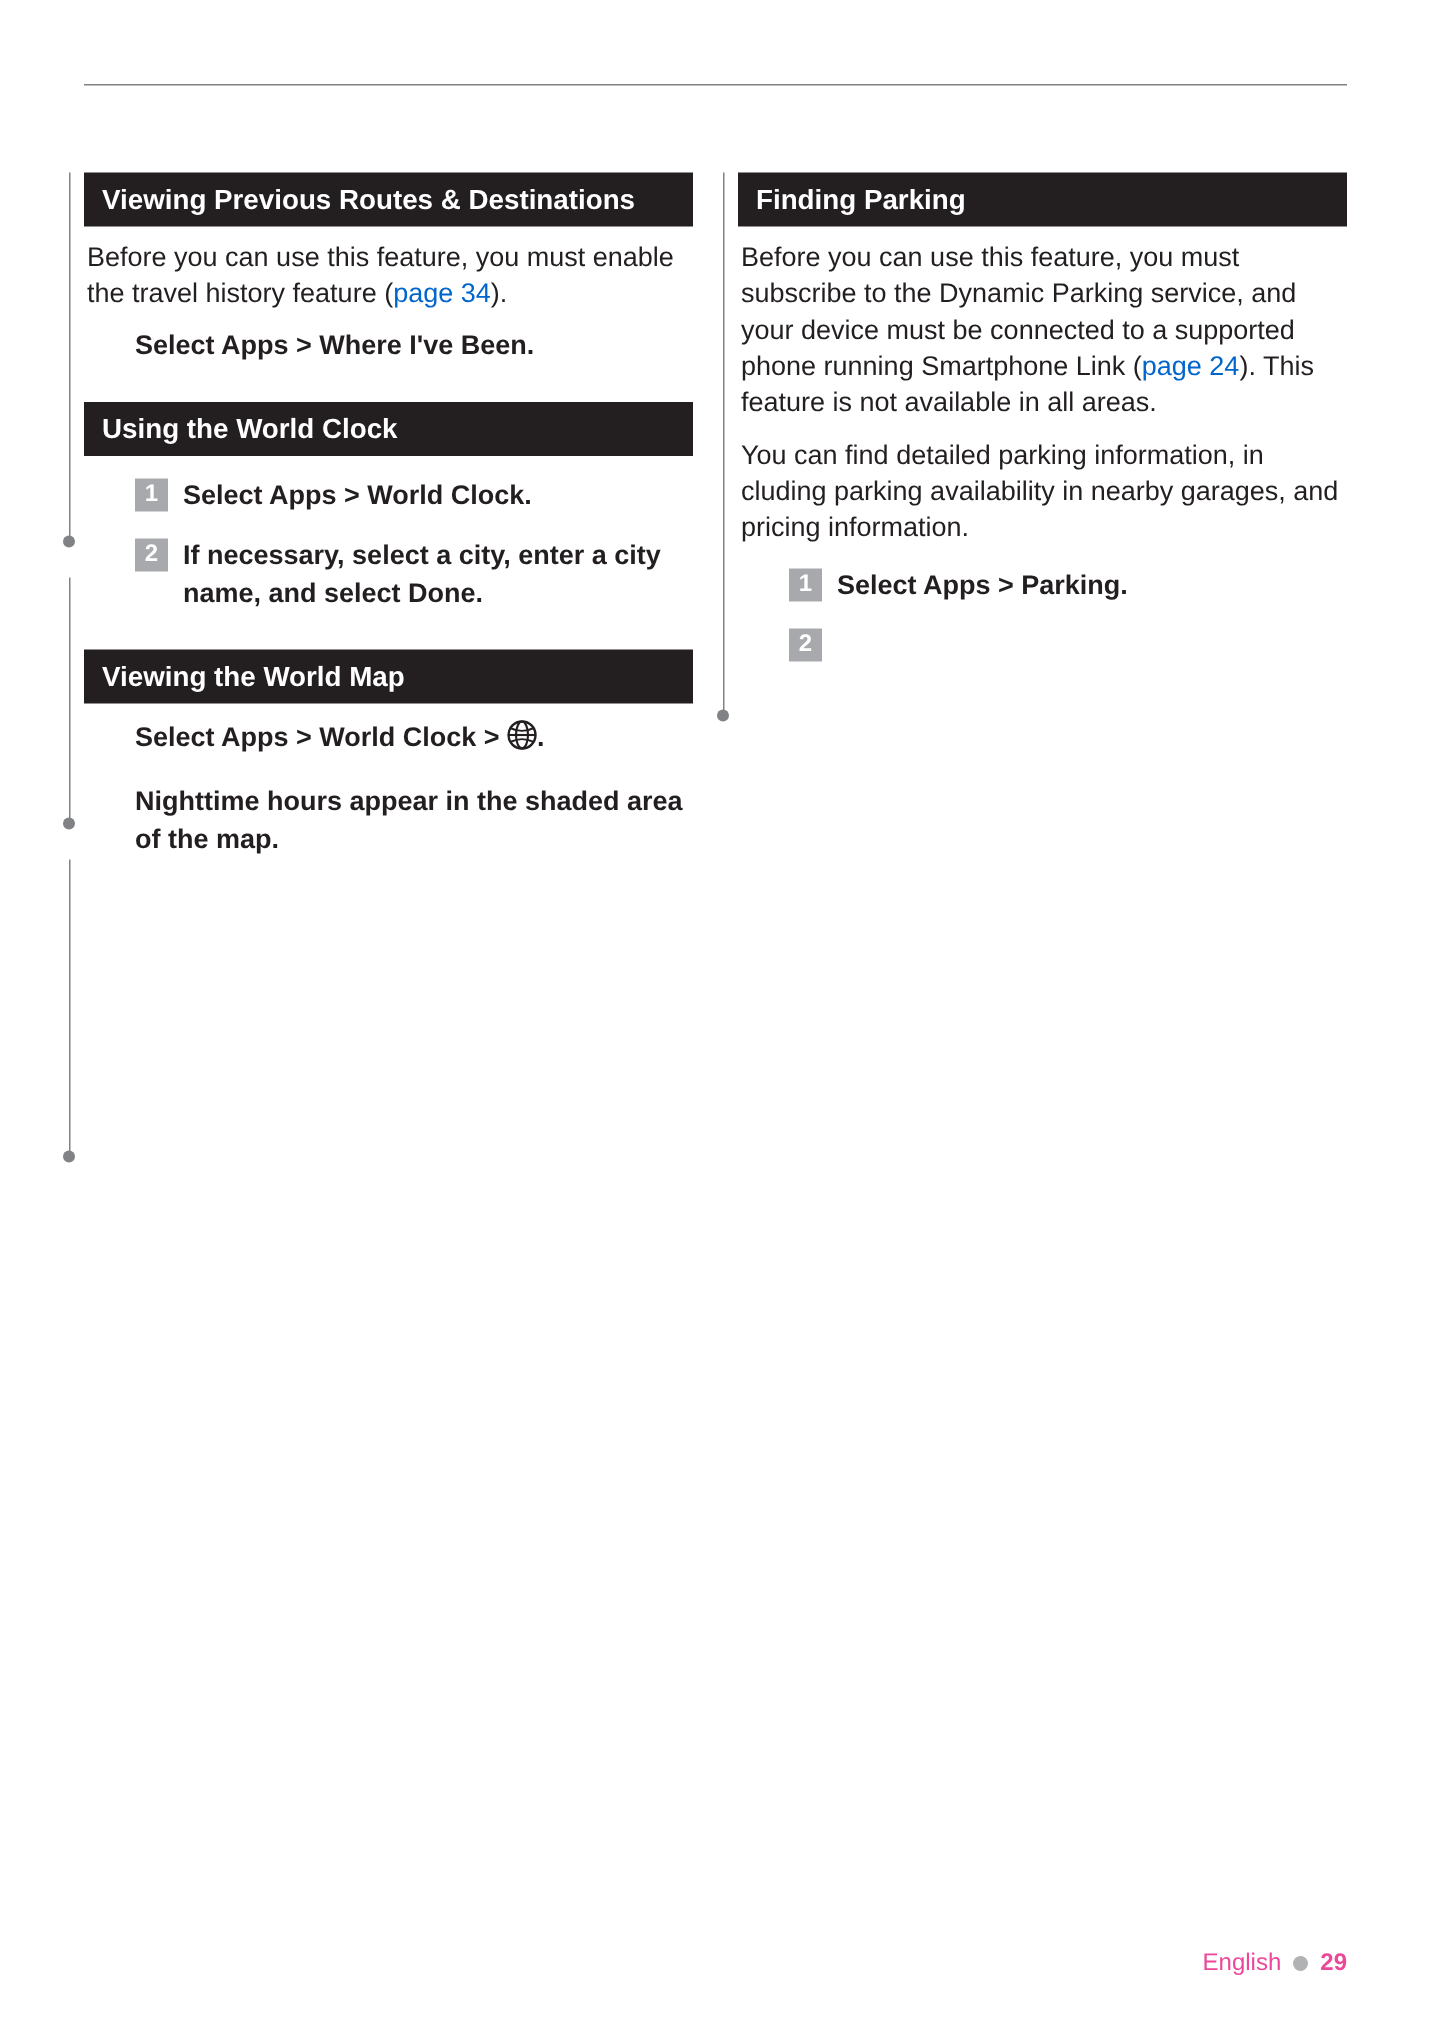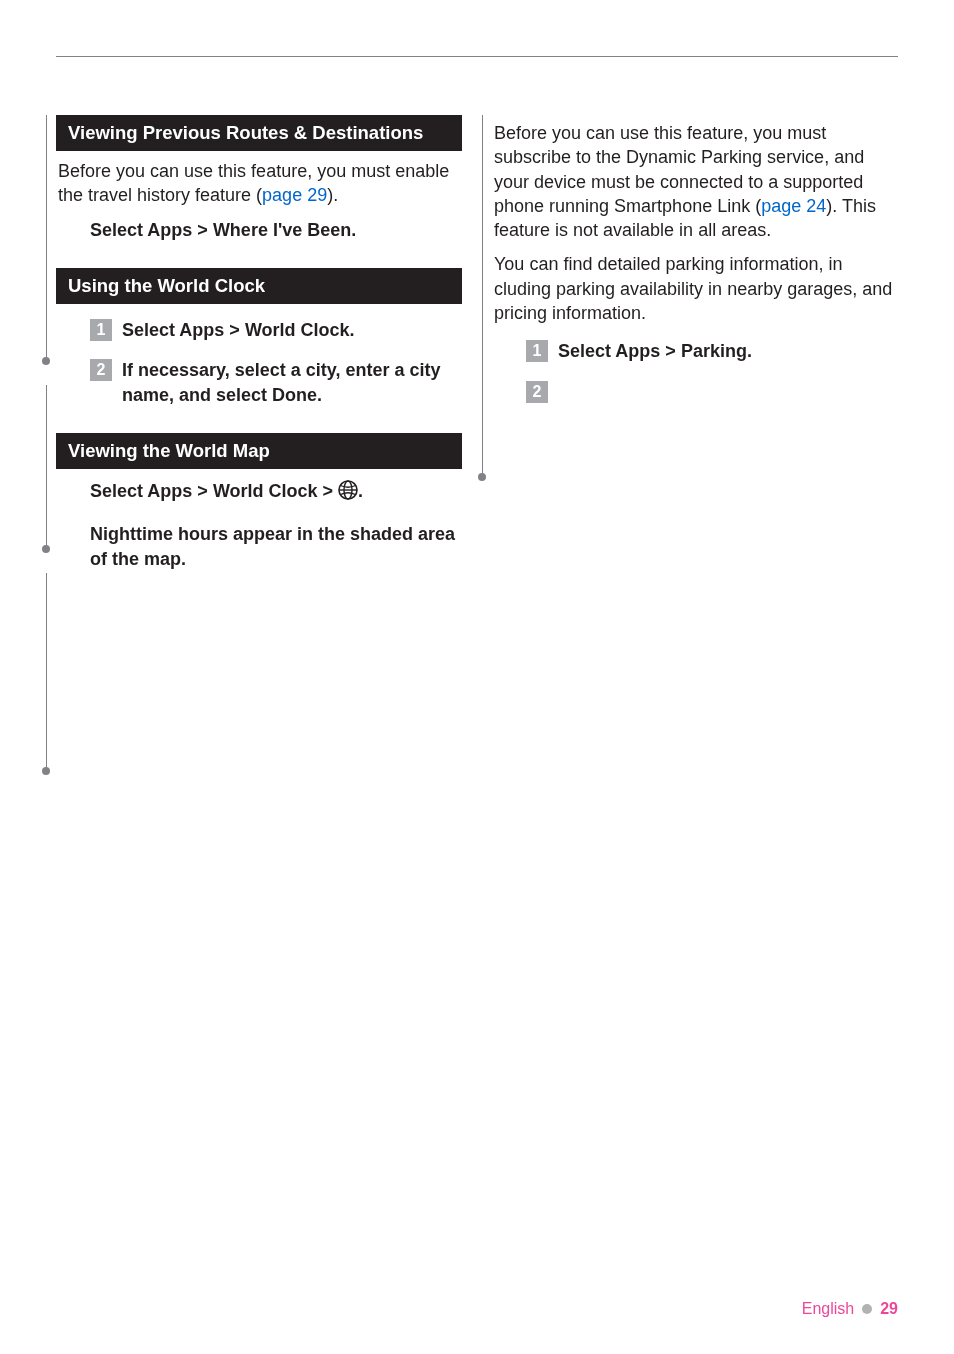--- a/index.html
+++ b/index.html
@@ -57,21 +57,21 @@
   <div class="cols">
 
     <div class="col rail-wrap">
 
       <div class="rail" style="top:0; height:246px;"></div>
       <div class="rail-dot" style="top:242px;"></div>
 
       <div class="sec-group">
         <div class="section-head">Viewing Previous Routes &amp; Destinations</div>
         <p class="body-text">
-          <span>Before you can use this feature, you must enable the travel history feature (</span><span class="link">page 29</span><span>).</span>
+          <span>Before you can use this feature, you must enable the travel history feature (</span><span class="link">page 34</span><span>).</span>
         </p>
         <div class="sub-indent">
           <div class="plain-bold">Select Apps &gt; Where I've Been.</div>
         </div>
       </div>
 
       <div class="rail" style="top:270px; height:164px;"></div>
       <div class="rail-dot" style="top:430px;"></div>
 
       <div class="sec-group">
@@ -107,20 +107,21 @@
           <div class="plain-bold">Nighttime hours appear in the shaded area of the map.</div>
         </div>
       </div>
     </div>
 
     <div class="col rail-wrap">
       <div class="rail" style="top:0; height:362px;"></div>
       <div class="rail-dot" style="top:358px;"></div>
 
       <div class="sec-group">
+        <div class="section-head">Finding Parking</div>
         <p class="body-text">
           <span>Before you can use this feature, you must subscribe to the Dynamic Parking service, and your device must be connected to a supported phone running Smartphone Link (</span><span class="link">page 24</span><span>). This feature is not available in all areas.</span>
         </p>
         <p class="body-text">You can find detailed parking information, in cluding parking availability in nearby garages, and pricing information.</p>
         <div class="step-block">
           <div class="step">
             <span class="step-num">1</span>
             <span class="step-text">Select Apps &gt; Parking.</span>
           </div>
           <div class="step">

